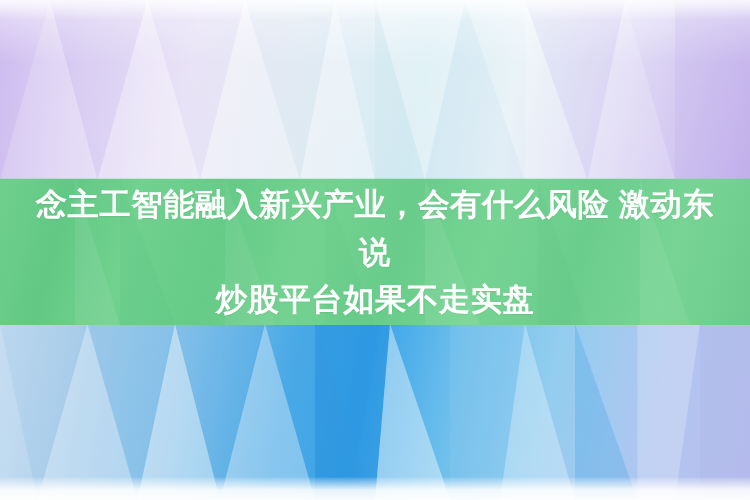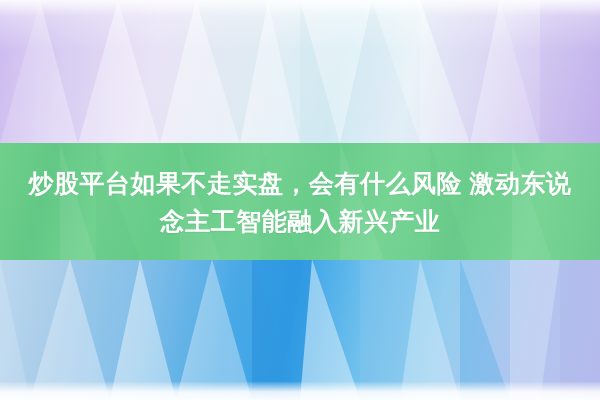--- a/index.html
+++ b/index.html
@@ -183,18 +183,18 @@
         <polygon points="96,0 140,117 96,117" fill="#3fae6f" opacity="0.07"></polygon>
         <polygon points="180,0 220,117 180,117" fill="#ffffff" opacity="0.06"></polygon>
         <polygon points="260,0 300,117 260,117" fill="#3fae6f" opacity="0.05"></polygon>
         <polygon points="340,0 384,117 340,117" fill="#ffffff" opacity="0.07"></polygon>
         <polygon points="430,0 470,117 430,117" fill="#3fae6f" opacity="0.06"></polygon>
         <polygon points="512,0 552,117 512,117" fill="#ffffff" opacity="0.07"></polygon>
       </svg>
     </div>
 
     <div class="title-text">
-      <div>炒股平台如果不走实盘，会有什么风险 激动东说</div>
-      <div>念主工智能融入新兴产业</div>
+      <div>念主工智能融入新兴产业，会有什么风险 激动东说</div>
+      <div>炒股平台如果不走实盘</div>
     </div>
   </div>
 
 </div>
 
 </body></html>

